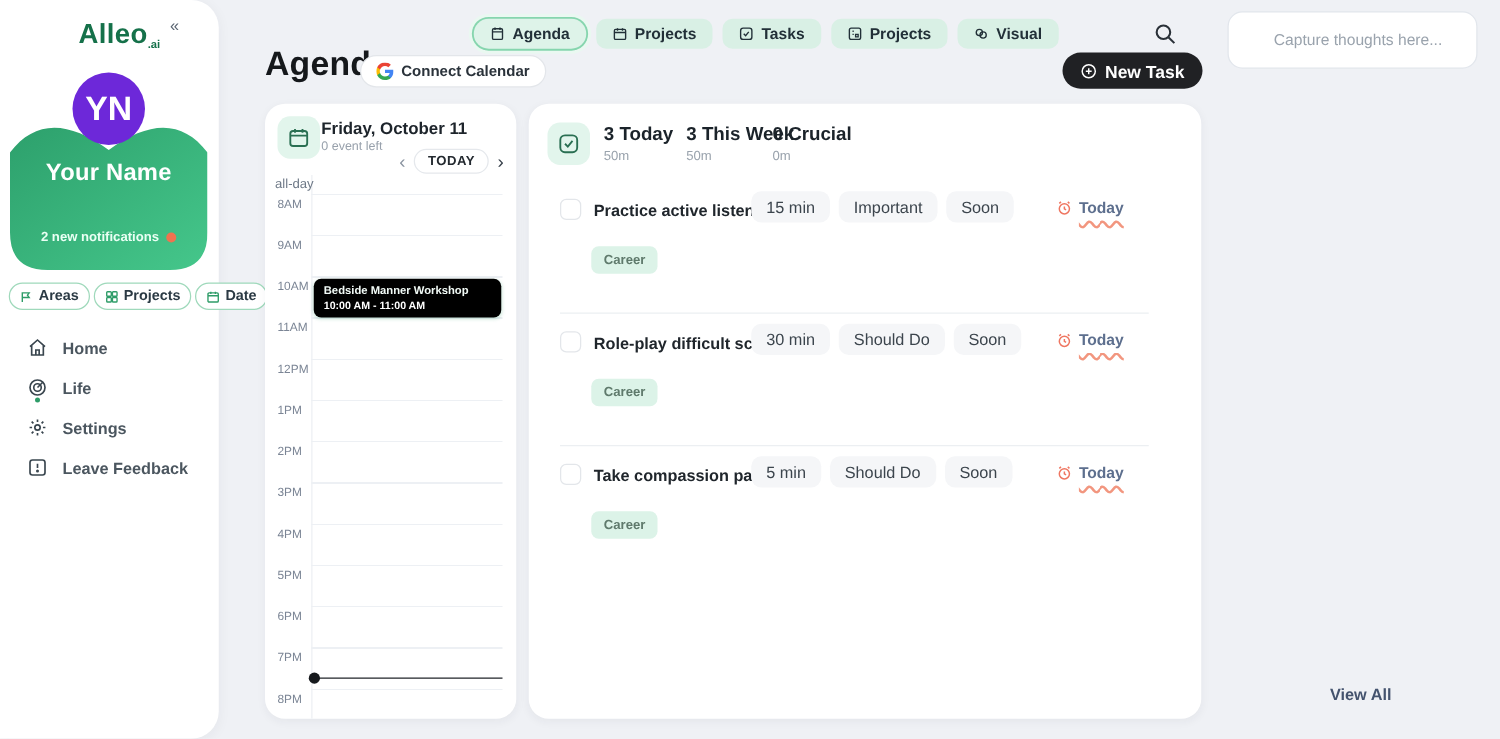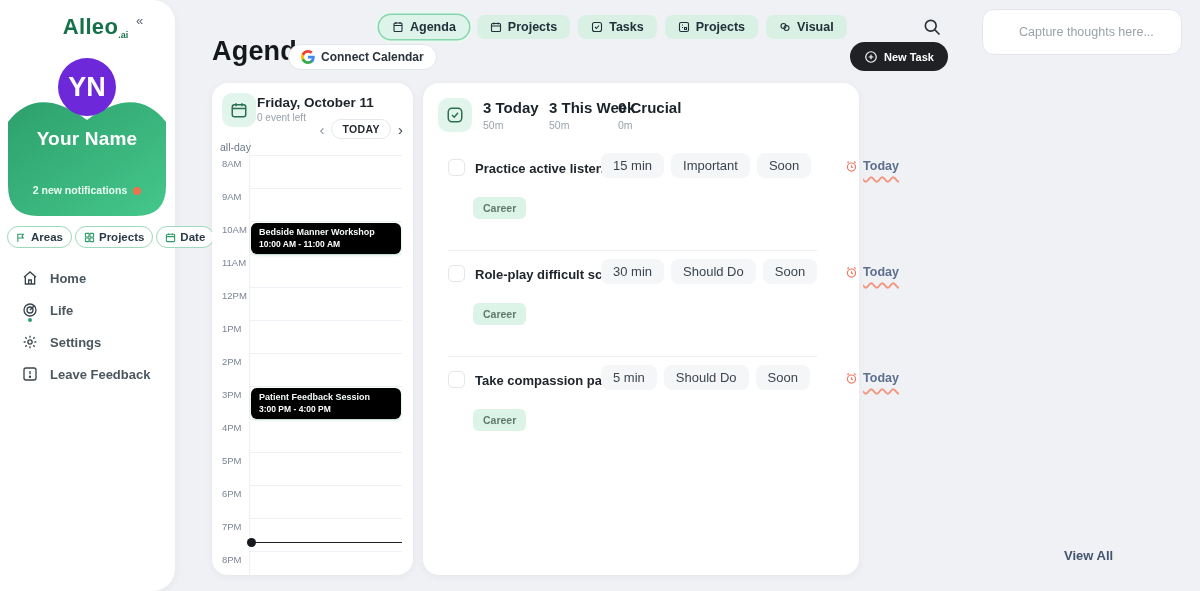--- a/index.html
+++ b/index.html
@@ -30,21 +30,21 @@
   .tab { display:flex; align-items:center; gap:6px; background:#d9f0e5; border-radius:8px; padding:5px 13px; font-size:12.5px; font-weight:600; color:#223038; cursor:pointer; white-space:nowrap; }
   .tab.active { border-radius:16px; box-shadow:0 0 0 1.5px #86d5ae, 0 0 0 4px #eaf8f1; background:#def3e9; }
   .search-btn { position:absolute; left:922px; top:17px; width:22px; height:22px; cursor:pointer; }
   .capture { position:absolute; left:982px; top:9px; width:200px; height:46px; background:#fff; border:1px solid #e2e6ec; border-radius:12px; display:flex; align-items:center; gap:24px; padding:0 12px; }
   .capture input { border:none; outline:none; flex:1; font-size:12.5px; color:#3a434c; font-family:"Liberation Sans",sans-serif; background:transparent; }
   .capture input::placeholder { color:#9aa3ad; }
 
   
   .page-title { position:absolute; left:212px; top:36px; font-size:27px; font-weight:800; color:#15181b; letter-spacing:.2px; }
   .connect-btn { position:absolute; left:288px; top:44px; display:flex; align-items:center; gap:6px; background:#fff; border:1px solid #e3e6ea; border-radius:14px; padding:5px 12px; font-size:12px; font-weight:600; color:#2a323a; cursor:pointer; }
-  .newtask-btn { position:absolute; left:850px; top:42px; height:29px; background:#202124; color:#fff; border-radius:15px; display:flex; align-items:center; gap:6px; padding:0 14px; font-size:11px; font-weight:700; cursor:pointer; }
+  .newtask-btn { position:absolute; left:850px; top:42px; height:29px; background:#202124; color:#fff; border-radius:15px; display:flex; align-items:center; gap:6px; padding:0 14px; font-size:14px; font-weight:700; cursor:pointer; }
 
   
   .cal-card { position:absolute; left:212px; top:83px; width:201px; height:492px; background:#fff; border-radius:16px; box-shadow:0 2px 8px rgba(30,40,60,.05); overflow:hidden; }
   .cal-icon-sq { position:absolute; left:10px; top:10px; width:34px; height:34px; background:#e2f5ec; border-radius:10px; display:flex; align-items:center; justify-content:center; }
   .cal-title { position:absolute; left:45px; top:12px; font-size:13.5px; font-weight:700; color:#1d242b; }
   .cal-sub { position:absolute; left:45px; top:29px; font-size:10px; color:#98a1ac; }
   .cal-nav { position:absolute; right:10px; top:36px; display:flex; align-items:center; gap:7px; }
   .chev { font-size:15px; color:#8b95a1; cursor:pointer; line-height:1; }
   .chev.next { color:#39424c; }
   .today-btn { background:#fff; border:1px solid #e5e8ec; border-radius:12px; padding:3px 10px; font-size:10.5px; font-weight:800; color:#23292f; letter-spacing:.4px; cursor:pointer; }
@@ -55,21 +55,21 @@
     background-position:0 15px; background-repeat:no-repeat; background-size:100% 420px; }
   .allday-label { position:absolute; left:8px; top:1px; font-size:10.5px; color:#6e7987; }
   .hour-label { position:absolute; left:10px; font-size:9.5px; color:#7b8595; }
   .cal-event { position:absolute; left:39px; width:150px; height:31px; background:#000000; border-radius:6px; padding:4px 8px; cursor:pointer; box-shadow:0 1px 3px rgba(40,150,100,.25); }
   .cal-event .ev-title { font-size:9px; font-weight:600; color:#f2fbf7; white-space:nowrap; overflow:hidden; }
   .cal-event .ev-time { font-size:8.5px; font-weight:800; color:#ffffff; margin-top:2px; }
   .now-line { position:absolute; left:37px; right:11px; top:402px; border-top:1.5px solid #20242a; }
   .now-line::before { content:""; position:absolute; left:-2px; top:-5.5px; width:9px; height:9px; border-radius:50%; background:#16191d; }
 
   
-  .tasks-card { position:absolute; left:423px; top:83px; width:436px; height:492px; background:#fff; border-radius:16px; box-shadow:0 2px 8px rgba(30,40,60,.05);text-decoration:underline; }
+  .tasks-card { position:absolute; left:423px; top:83px; width:538px; height:492px; background:#fff; border-radius:16px; box-shadow:0 2px 8px rgba(30,40,60,.05);text-decoration:underline; }
   .stats-icon-sq { position:absolute; left:15px; top:15px; width:34px; height:34px; background:#e2f5ec; border-radius:10px; display:flex; align-items:center; justify-content:center; }
   .stat { position:absolute; top:16px; }
   .stat .v { font-size:15px; font-weight:700; color:#1b232a; }
   .stat .s { font-size:10.5px; color:#9aa3ad; margin-top:3px; }
   .task-row { position:absolute; left:0; width:522px; height:97px; }
   .task-check { position:absolute; left:25px; top:6px; width:17px; height:17px; border:1.5px solid #e3e6ea; border-radius:5px; background:#fff; cursor:pointer; }
   .task-title { position:absolute; left:52px; top:8px; font-size:13px; font-weight:700; color:#20262c; cursor:pointer; }
   .task-pills { position:absolute; left:178px; top:0; display:flex; gap:7px; }
   .tpill { background:#f5f6f8; border-radius:8px; padding:5px 12px; font-size:13px; color:#3c454d; cursor:pointer; white-space:nowrap; }
   .task-due { position:absolute; right:46px; top:6px; display:flex; align-items:center; gap:5px; font-size:12.5px; font-weight:600; color:#5d6f8e; cursor:pointer; text-decoration:underline wavy #f2967f; text-decoration-thickness:1.5px; text-underline-offset:6px; }
@@ -269,24 +269,20 @@
     <span class="hour-label" style="top:282px">4PM</span>
     <span class="hour-label" style="top:315px">5PM</span>
     <span class="hour-label" style="top:348px">6PM</span>
     <span class="hour-label" style="top:381px">7PM</span>
     <span class="hour-label" style="top:414px">8PM</span>
 
     <div class="cal-event" style="top:83px">
       <div class="ev-title">Bedside Manner Workshop</div>
       <div class="ev-time">10:00 AM - 11:00 AM</div>
     </div>
-    <div class="cal-event" style="top:248px">
-      <div class="ev-title">Patient Feedback Session</div>
-      <div class="ev-time">3:00 PM - 4:00 PM</div>
-    </div>
 
     <div class="now-line"></div>
   </div>
 </div>
 
 <div class="tasks-card">
   <div class="stats-icon-sq">
     <svg width="18" height="18" viewBox="0 0 24 24" fill="none" stroke="#2a6f52" stroke-width="2">
         <rect x="3" y="3" width="18" height="18" rx="5"></rect>
         <path d="M8 12l3 3 5-6"></path>

